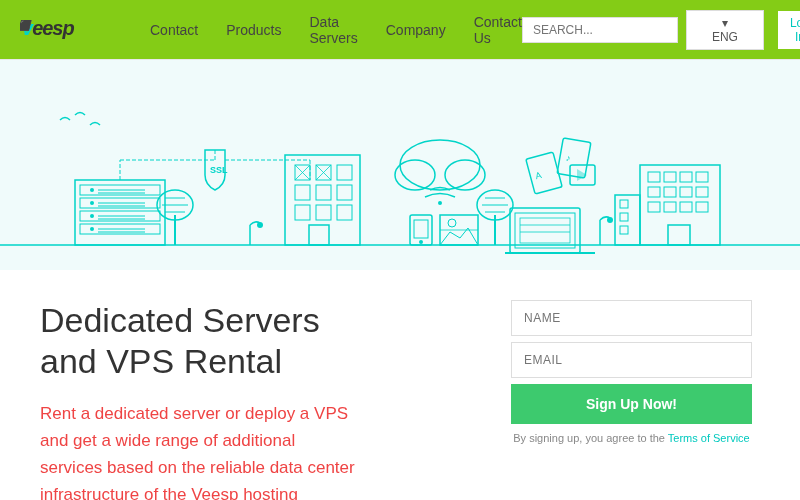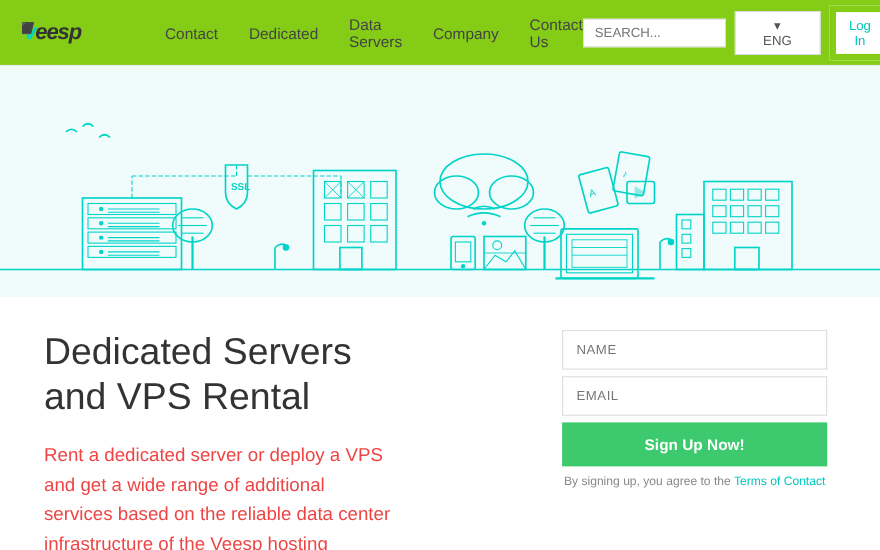--- a/index.html
+++ b/index.html
@@ -40,21 +40,21 @@
     .header-right {
       display: flex;
       align-items: center;
       gap: 8px;
     }
     .search-box {
       border: 1px solid #ddd;
       padding: 5px 10px;
       font-size: 12px;
       color: #aaa;
-      width: 130px;
+      width: 156px;
       outline: none;
     }
     .lang-btn {
       border: 1px solid #ddd;
       background: #fff;
       padding: 5px 25px;
       font-size: 12px;
       color: #555;
       cursor: pointer;
     }
@@ -149,21 +149,21 @@
         <text x="2" y="22" font-family="Arial" font-size="20" font-weight="900" font-style="italic" fill="#333">
           <tspan fill="#00d4c8">v</tspan>eesp
         </text>
 
         <text x="-2" y="16" font-family="Arial" font-size="10" fill="#333">⬛</text>
       </svg>
     </span>
   </div>
   <nav>
     <a href="#">Contact</a>
-    <a href="#">Dedicated</a>
+    <a href="#">Products</a>
     <a href="#">Data Servers</a>
     <a href="#">Company</a>
     <a href="#">Contact Us</a>
   </nav>
   <div class="header-right">
     <input class="search-box" type="text" placeholder="SEARCH..." style="">
     <button class="lang-btn">▾ ENG</button>
     <button class="login-btn">Log In</button>
   </div>
 </div>
@@ -310,16 +310,16 @@
       <span>Dedicated Servers</span><br>
       <span>and VPS Rental</span>
     </h1>
     <p class="hero-description">Rent a dedicated server or deploy a VPS and get a wide range of additional services based on the reliable data center infrastructure of the Veesp hosting provider</p>
   </div>
   <div class="signup-form">
     <input class="form-input" type="text" placeholder="NAME" style="">
     <input class="form-input" type="email" placeholder="EMAIL" style="">
     <button class="signup-btn">Sign Up Now!</button>
     <div class="terms-text">
-      <span>By signing up, you agree to the </span><a href="#">Terms of Contact</a>
+      <span>By signing up, you agree to the </span><a href="#">Terms of Service</a>
     </div>
   </div>
 </div>
 
 </body></html>

